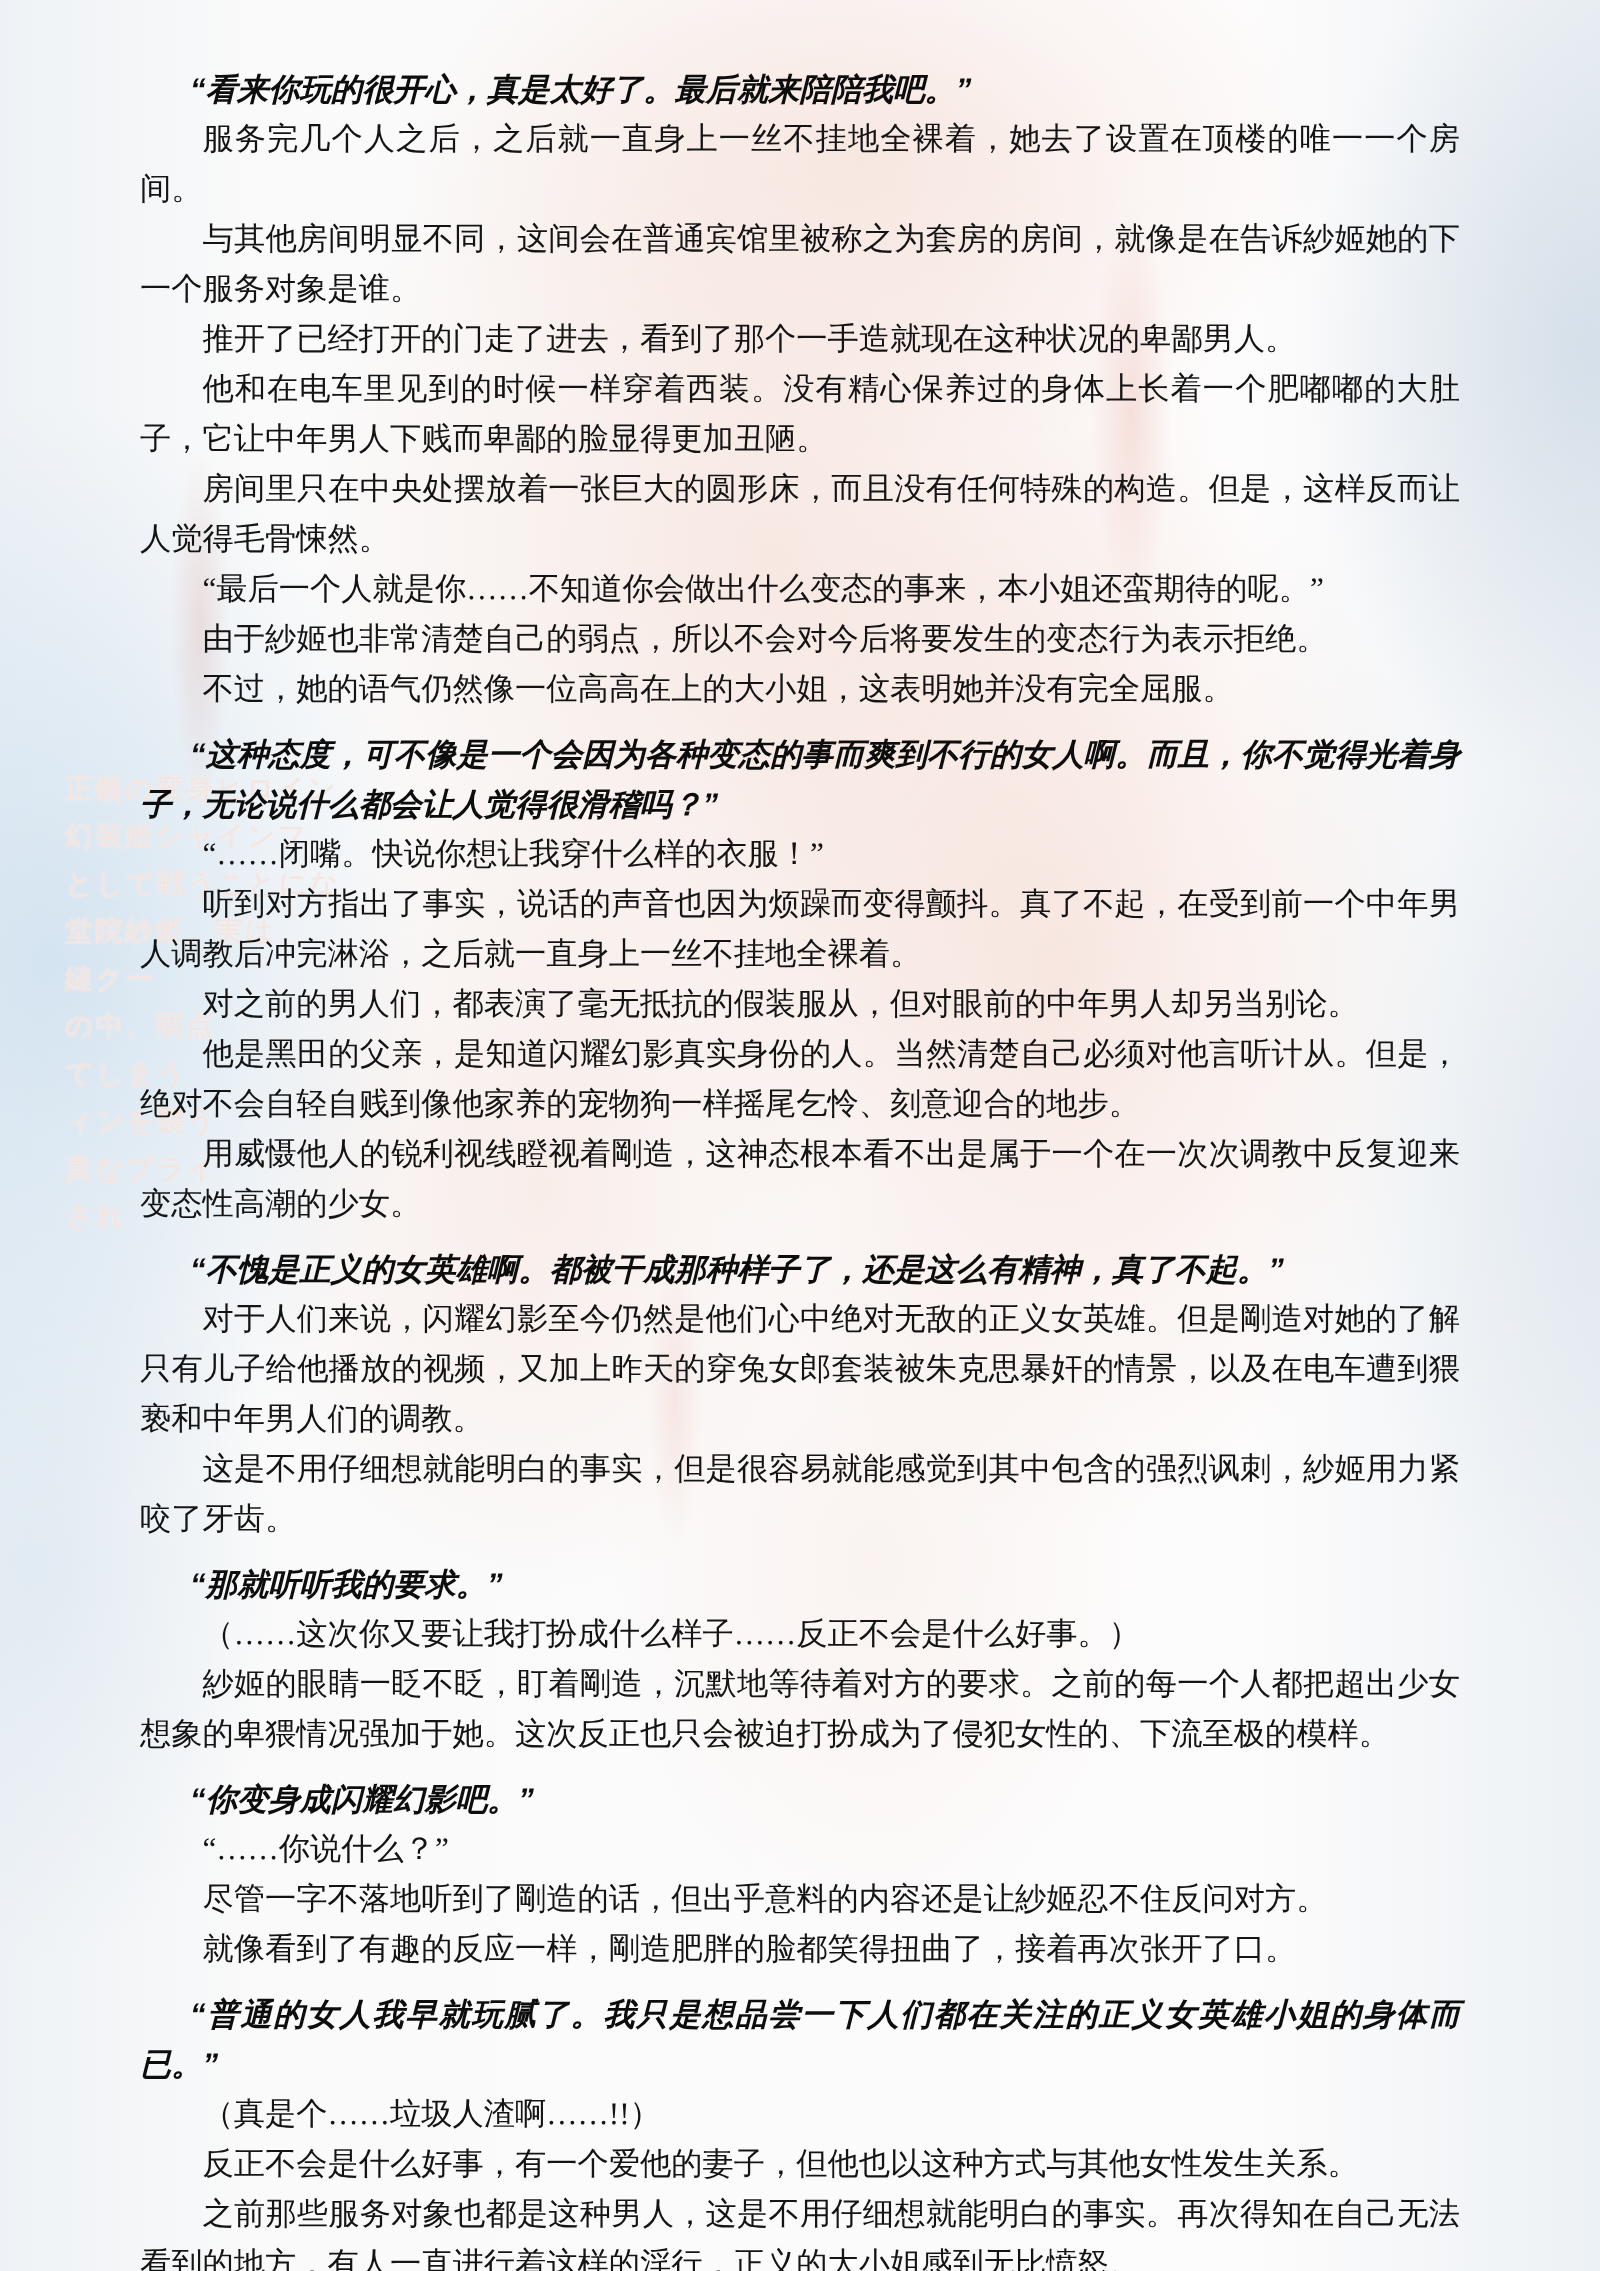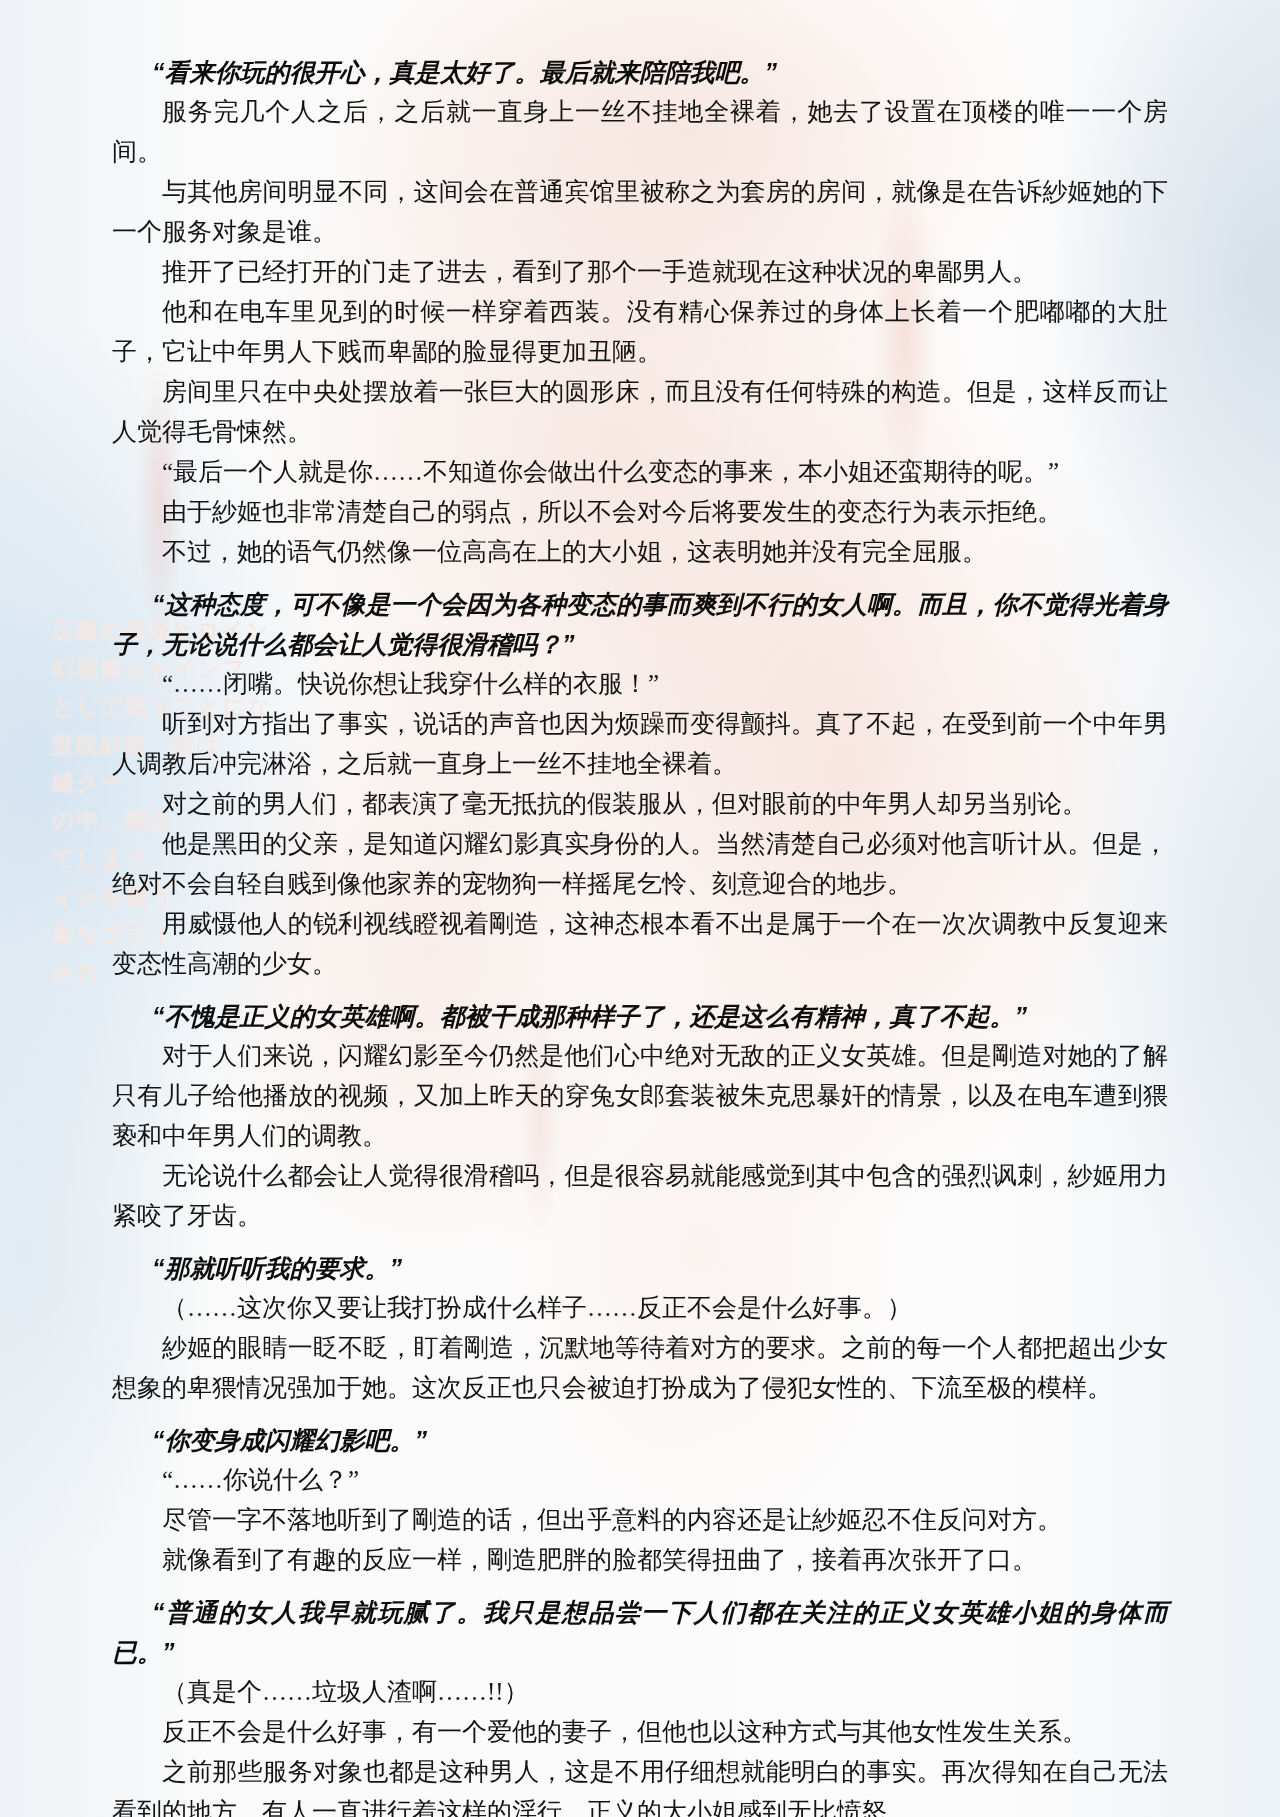--- a/index.html
+++ b/index.html
@@ -106,21 +106,21 @@
     <p class="para normal">由于紗姬也非常清楚自己的弱点，所以不会对今后将要发生的变态行为表示拒绝。</p>
     <p class="para normal">不过，她的语气仍然像一位高高在上的大小姐，这表明她并没有完全屈服。</p>
     <p class="para emphasis">“这种态度，可不像是一个会因为各种变态的事而爽到不行的女人啊。而且，你不觉得光着身子，无论说什么都会让人觉得很滑稽吗？”</p>
     <p class="para normal">“……闭嘴。快说你想让我穿什么样的衣服！”</p>
     <p class="para normal">听到对方指出了事实，说话的声音也因为烦躁而变得颤抖。真了不起，在受到前一个中年男人调教后冲完淋浴，之后就一直身上一丝不挂地全裸着。</p>
     <p class="para normal">对之前的男人们，都表演了毫无抵抗的假装服从，但对眼前的中年男人却另当别论。</p>
     <p class="para normal">他是黑田的父亲，是知道闪耀幻影真实身份的人。当然清楚自己必须对他言听计从。但是，绝对不会自轻自贱到像他家养的宠物狗一样摇尾乞怜、刻意迎合的地步。</p>
     <p class="para normal">用威慑他人的锐利视线瞪视着剛造，这神态根本看不出是属于一个在一次次调教中反复迎来变态性高潮的少女。</p>
     <p class="para emphasis">“不愧是正义的女英雄啊。都被干成那种样子了，还是这么有精神，真了不起。”</p>
     <p class="para normal">对于人们来说，闪耀幻影至今仍然是他们心中绝对无敌的正义女英雄。但是剛造对她的了解只有儿子给他播放的视频，又加上昨天的穿兔女郎套装被朱克思暴奸的情景，以及在电车遭到猥亵和中年男人们的调教。</p>
-    <p class="para normal">无论说什么都会让人觉得很滑稽吗，但是很容易就能感觉到其中包含的强烈讽刺，紗姬用力紧咬了牙齿。</p>
+    <p class="para normal">这是不用仔细想就能明白的事实，但是很容易就能感觉到其中包含的强烈讽刺，紗姬用力紧咬了牙齿。</p>
     <p class="para emphasis">“那就听听我的要求。”</p>
     <p class="para normal">（……这次你又要让我打扮成什么样子……反正不会是什么好事。）</p>
     <p class="para normal">紗姬的眼睛一眨不眨，盯着剛造，沉默地等待着对方的要求。之前的每一个人都把超出少女想象的卑猥情况强加于她。这次反正也只会被迫打扮成为了侵犯女性的、下流至极的模样。</p>
     <p class="para emphasis">“你变身成闪耀幻影吧。”</p>
     <p class="para normal">“……你说什么？”</p>
     <p class="para normal">尽管一字不落地听到了剛造的话，但出乎意料的内容还是让紗姬忍不住反问对方。</p>
     <p class="para normal">就像看到了有趣的反应一样，剛造肥胖的脸都笑得扭曲了，接着再次张开了口。</p>
     <p class="para emphasis">“普通的女人我早就玩腻了。我只是想品尝一下人们都在关注的正义女英雄小姐的身体而已。”</p>
     <p class="para normal">（真是个……垃圾人渣啊……!!）</p>
     <p class="para normal">反正不会是什么好事，有一个爱他的妻子，但他也以这种方式与其他女性发生关系。</p>

